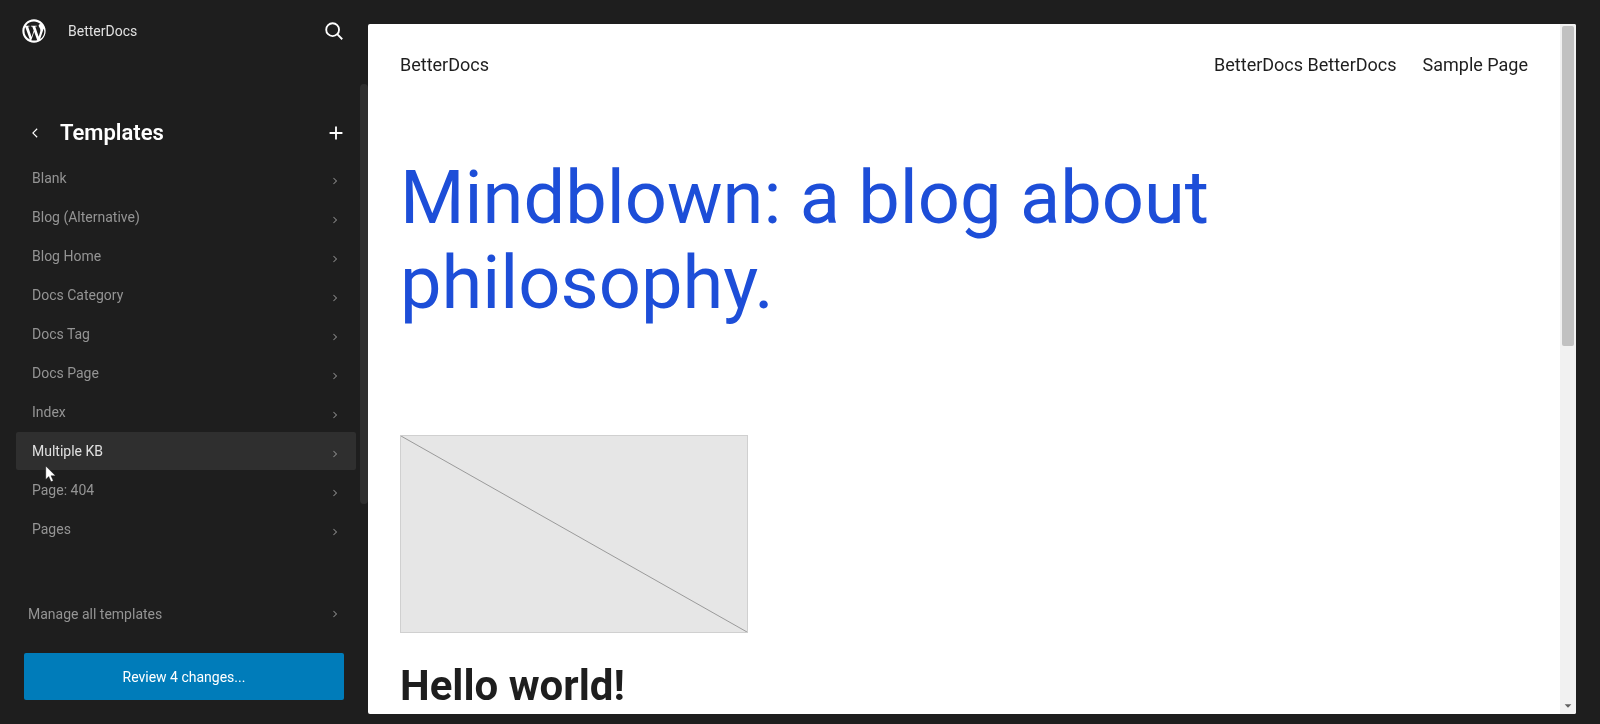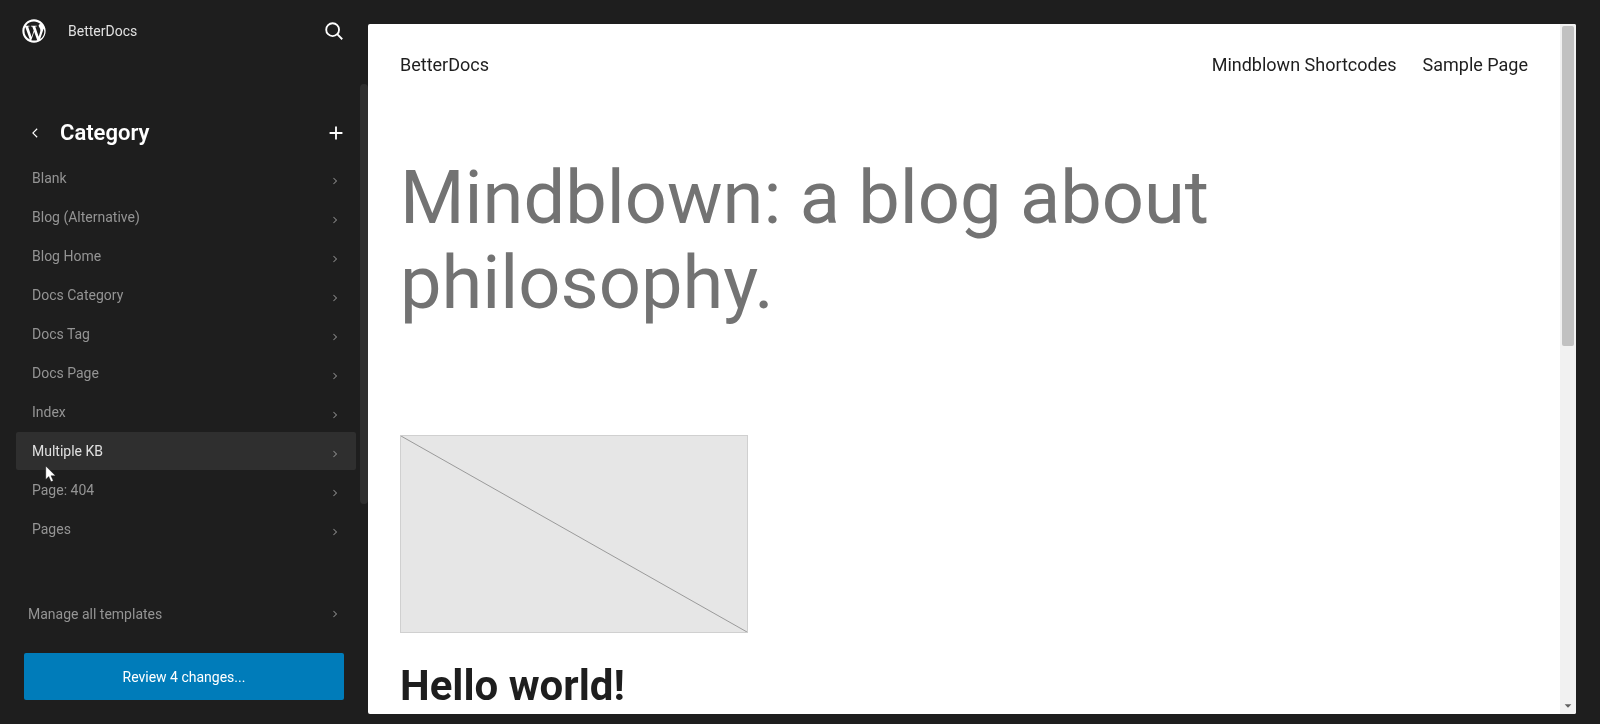--- a/index.html
+++ b/index.html
@@ -42,21 +42,21 @@
 .preview-frame { width: 100%; height: 100%; background: #fff; position: relative; overflow: hidden; border-radius: 2px; }
 .preview-scroll-track { position: absolute; right: 0; top: 0; width: 16px; height: 100%; background: #f1f1f1; }
 .preview-scroll-thumb { position: absolute; top: 2px; right: 2px; width: 12px; height: 320px; background: #c1c1c1; border-radius: 2px; }
 .preview-scroll-down { position: absolute; bottom: 0; right: 0; width: 16px; height: 16px; display: flex; align-items: center; justify-content: center; }
 .preview-scroll-down svg { width: 10px; height: 10px; fill: #606060; }
 
 .preview-header { display: flex; align-items: center; justify-content: space-between; padding: 30px 48px 0 32px; }
 .preview-site { font-size: 18px; color: #1e1e1e; }
 .preview-nav { display: flex; gap: 26px; font-size: 18px; color: #1e1e1e; }
 .preview-body { padding: 80px 32px 0 32px; }
-.preview-h1 { font-size: 74px; font-weight: 400; color: #737373; line-height: 1.15; }
+.preview-h1 { font-size: 74px; font-weight: 400; color: #1d4ed8; line-height: 1.15; }
 .preview-thumb { width: 348px; height: 198px; background: #e6e6e6; margin-top: 110px; position: relative; border: 1px solid #d0d0d0; }
 .preview-thumb svg { position: absolute; top: 0; left: 0; width: 100%; height: 100%; }
 .preview-post-title { font-size: 42px; font-weight: 700; color: #1e1e1e; margin-top: 28px; }
 
 .cursor { position: absolute; left: 42px; top: 464px; width: 18px; height: 22px; z-index: 50; pointer-events: none; }
 .cursor svg { width: 18px; height: 22px; fill: #fff; stroke: #000; stroke-width: 0.5; }
 </style>
 </head>
 <body>
 
@@ -78,21 +78,21 @@
     </div>
   </div>
 
   <div class="section-header">
     <div class="section-header-left">
       <div class="back-btn">
         <svg viewBox="0 0 24 24">
             <path d="M15 4l-8 8 8 8 1.4-1.4L9.8 12l6.6-6.6z"></path>
           </svg>
       </div>
-      <h2 class="section-title">Category</h2>
+      <h2 class="section-title">Templates</h2>
     </div>
     <div class="add-btn">
       <svg viewBox="0 0 24 24">
           <path d="M13 5h-2v6H5v2h6v6h2v-6h6v-2h-6z"></path>
         </svg>
     </div>
   </div>
 
   <div class="list-scroll-track">
     <div class="list-scroll-thumb"></div>
@@ -177,21 +177,21 @@
         <path d="M5 2 L5 20 L9 16 L12 23 L15 21.5 L12 15 L18 15 Z"></path>
       </svg>
   </div>
 </div>
 
 <div class="preview-wrap">
   <div class="preview-frame">
     <div class="preview-header">
       <div class="preview-site">BetterDocs</div>
       <div class="preview-nav">
-        <span>Mindblown Shortcodes</span>
+        <span>BetterDocs BetterDocs</span>
         <span>Sample Page</span>
       </div>
     </div>
     <div class="preview-body">
       <h1 class="preview-h1">Mindblown: a blog about philosophy.</h1>
       <div class="preview-thumb">
         <svg viewBox="0 0 348 198" preserveAspectRatio="none">
             <line x1="0" y1="0" x2="348" y2="198" stroke="#999" stroke-width="1"></line>
           </svg>
       </div>

